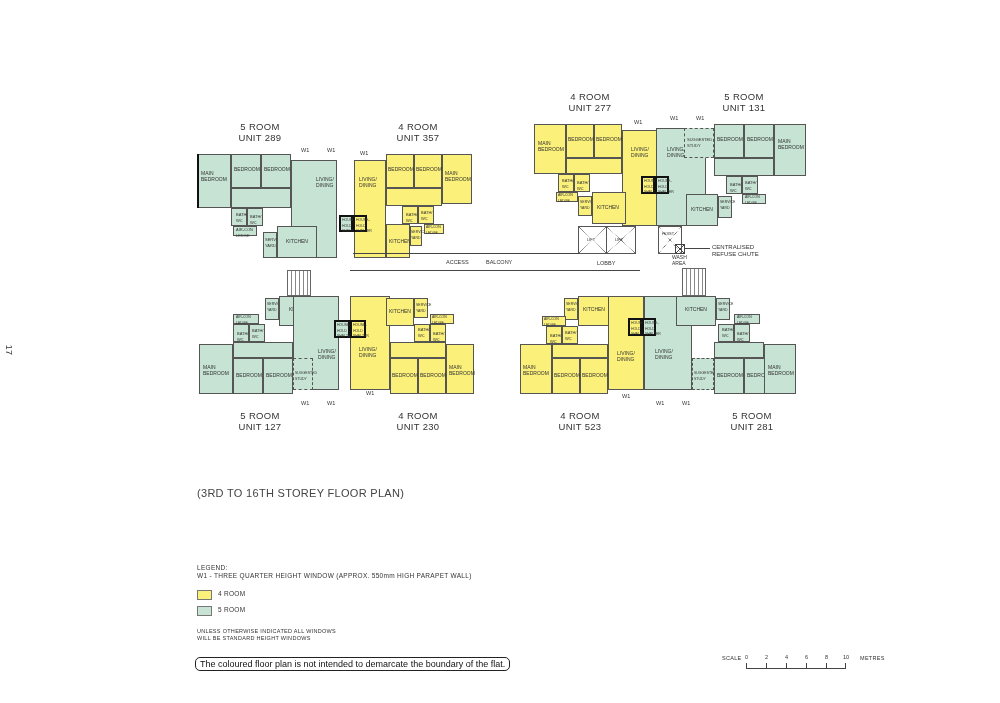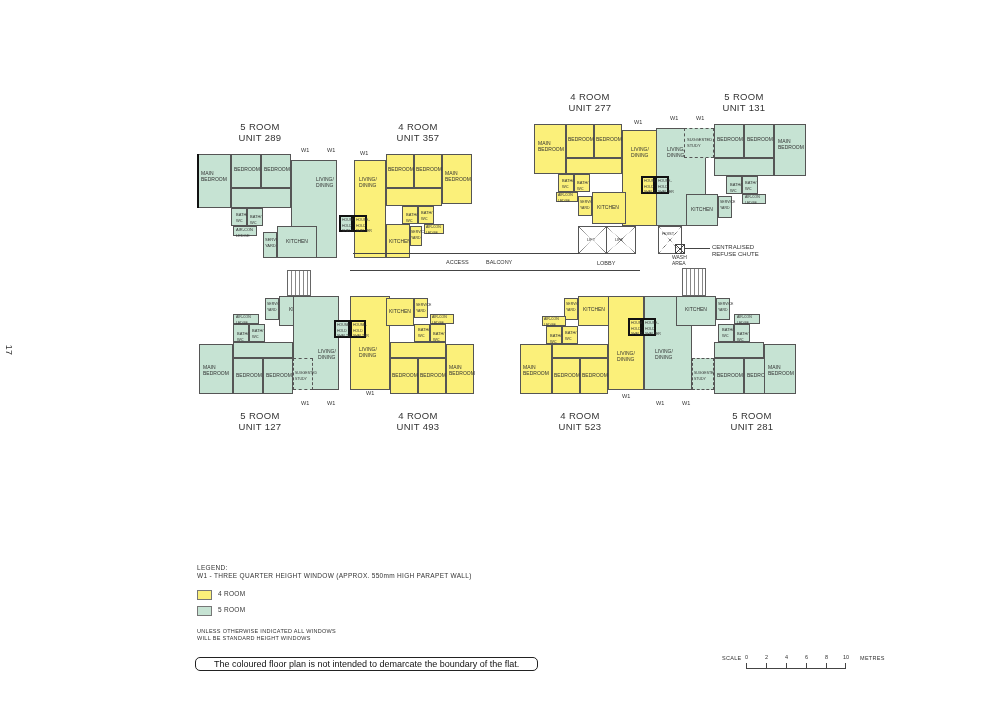--- a/index.html
+++ b/index.html
@@ -9,21 +9,21 @@
   .unit-title { font-size:9.5px; line-height:11px; text-align:center; }
   .room { position:absolute; box-sizing:border-box; border:1px solid #555; }
   .green { background:#c6e3d3; }
   .yellow { background:#fbf07a; }
   .lbl { position:absolute; font-size:5px; line-height:5.5px; color:#333; font-family:"Liberation Sans", sans-serif; white-space:pre; }
   .wall { position:absolute; background:#111; }
   .w1 { position:absolute; font-size:5.5px; color:#333; font-family:"Liberation Sans", sans-serif; }
   .line { position:absolute; background:#444; }
   .page-no { transform:rotate(90deg); font-size:9px; }
   .legend-sw { width:13px; height:8px; border:1px solid #777; position:absolute; }
-  .note-box { border:1px solid #222; border-radius:5px; padding:1px 18px; font-size:9px; color:#111; }
+  .note-box { border:1px solid #222; border-radius:5px; padding:1px 4px; font-size:9px; color:#111; }
 </style>
 </head>
 <body>
 
 <div class="abs cad page-no" style="left:4px;top:345px;">17</div>
 
 <div class="abs cad unit-title" style="left:225px;top:121px;width:70px;">
   <div>5 ROOM</div>
   <div>UNIT 289</div>
 </div>
@@ -336,21 +336,21 @@
     </div>
 </div>
 <div class="room yellow" style="left:350px;top:320px;width:16px;height:18px;border:2px solid #111;">
     <span class="lbl" style="left:1px;top:1px;font-size:3.5px;">HOUSE-
 HOLD
 SHELTER</span>
   </div>
 <div class="w1" style="left:366px;top:390px;">W1</div>
 <div class="abs cad unit-title" style="left:388px;top:410px;width:60px;">
   <div>4 ROOM</div>
-  <div>UNIT 493</div>
+  <div>UNIT 230</div>
 </div>
 
 <div class="abs" style="left:520px;top:296px;width:124px;height:100px;">
   <div class="room yellow" style="left:44px;top:2px;width:14px;height:22px;">
       <span class="lbl" style="left:1px;top:3px;font-size:3.5px;">SERVICE
 YARD</span>
     </div>
   <div class="room yellow" style="left:58px;top:0;width:32px;height:30px;">
       <span class="lbl" style="left:4px;top:10px;">KITCHEN</span>
     </div>
@@ -439,20 +439,21 @@
 SHELTER</span>
   </div>
 <div class="w1" style="left:656px;top:400px;">W1</div>
 <div class="w1" style="left:682px;top:400px;">W1</div>
 <div class="abs cad unit-title" style="left:722px;top:410px;width:60px;">
   <div>5 ROOM</div>
   <div>UNIT 281</div>
 </div>
 
 <div class="abs cad" style="left:197px;top:486px;font-size:11px;line-height:14px;color:#444;">
+  <div>(3RD TO 16TH STOREY FLOOR PLAN)</div>
 </div>
 
 <div class="abs cad" style="left:197px;top:564px;font-size:6.5px;line-height:8px;color:#333;">
   <div>LEGEND:</div>
   <div>W1 - THREE QUARTER HEIGHT WINDOW (APPROX. 550mm HIGH PARAPET WALL)</div>
 </div>
 <div class="legend-sw" style="left: 197px; top: 590px; background: rgb(251, 240, 122);"></div>
 <div class="abs cad" style="left:218px;top:590px;font-size:6.5px;">4 ROOM</div>
 <div class="legend-sw" style="left: 197px; top: 606px; background: rgb(198, 227, 211);"></div>
 <div class="abs cad" style="left:218px;top:606px;font-size:6.5px;">5 ROOM</div>

